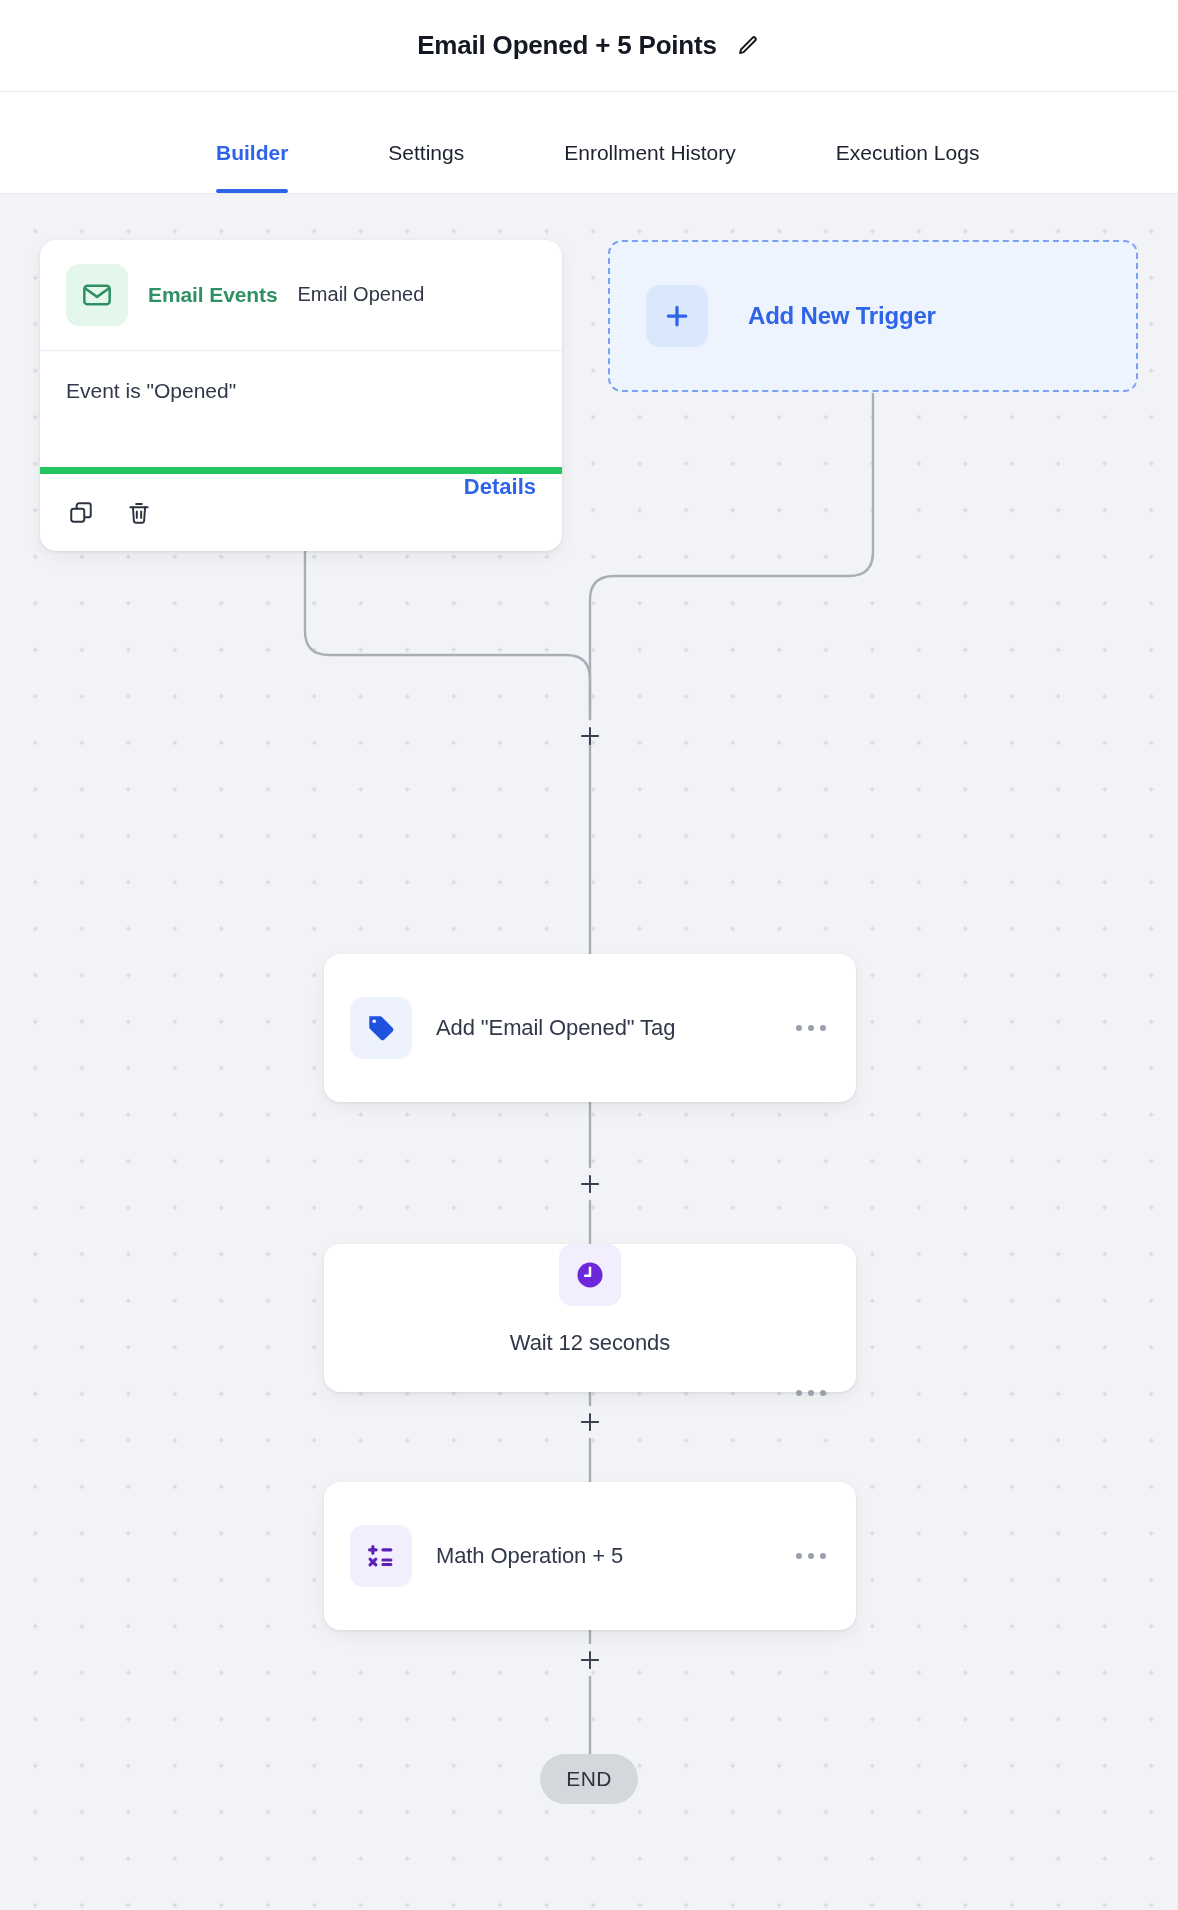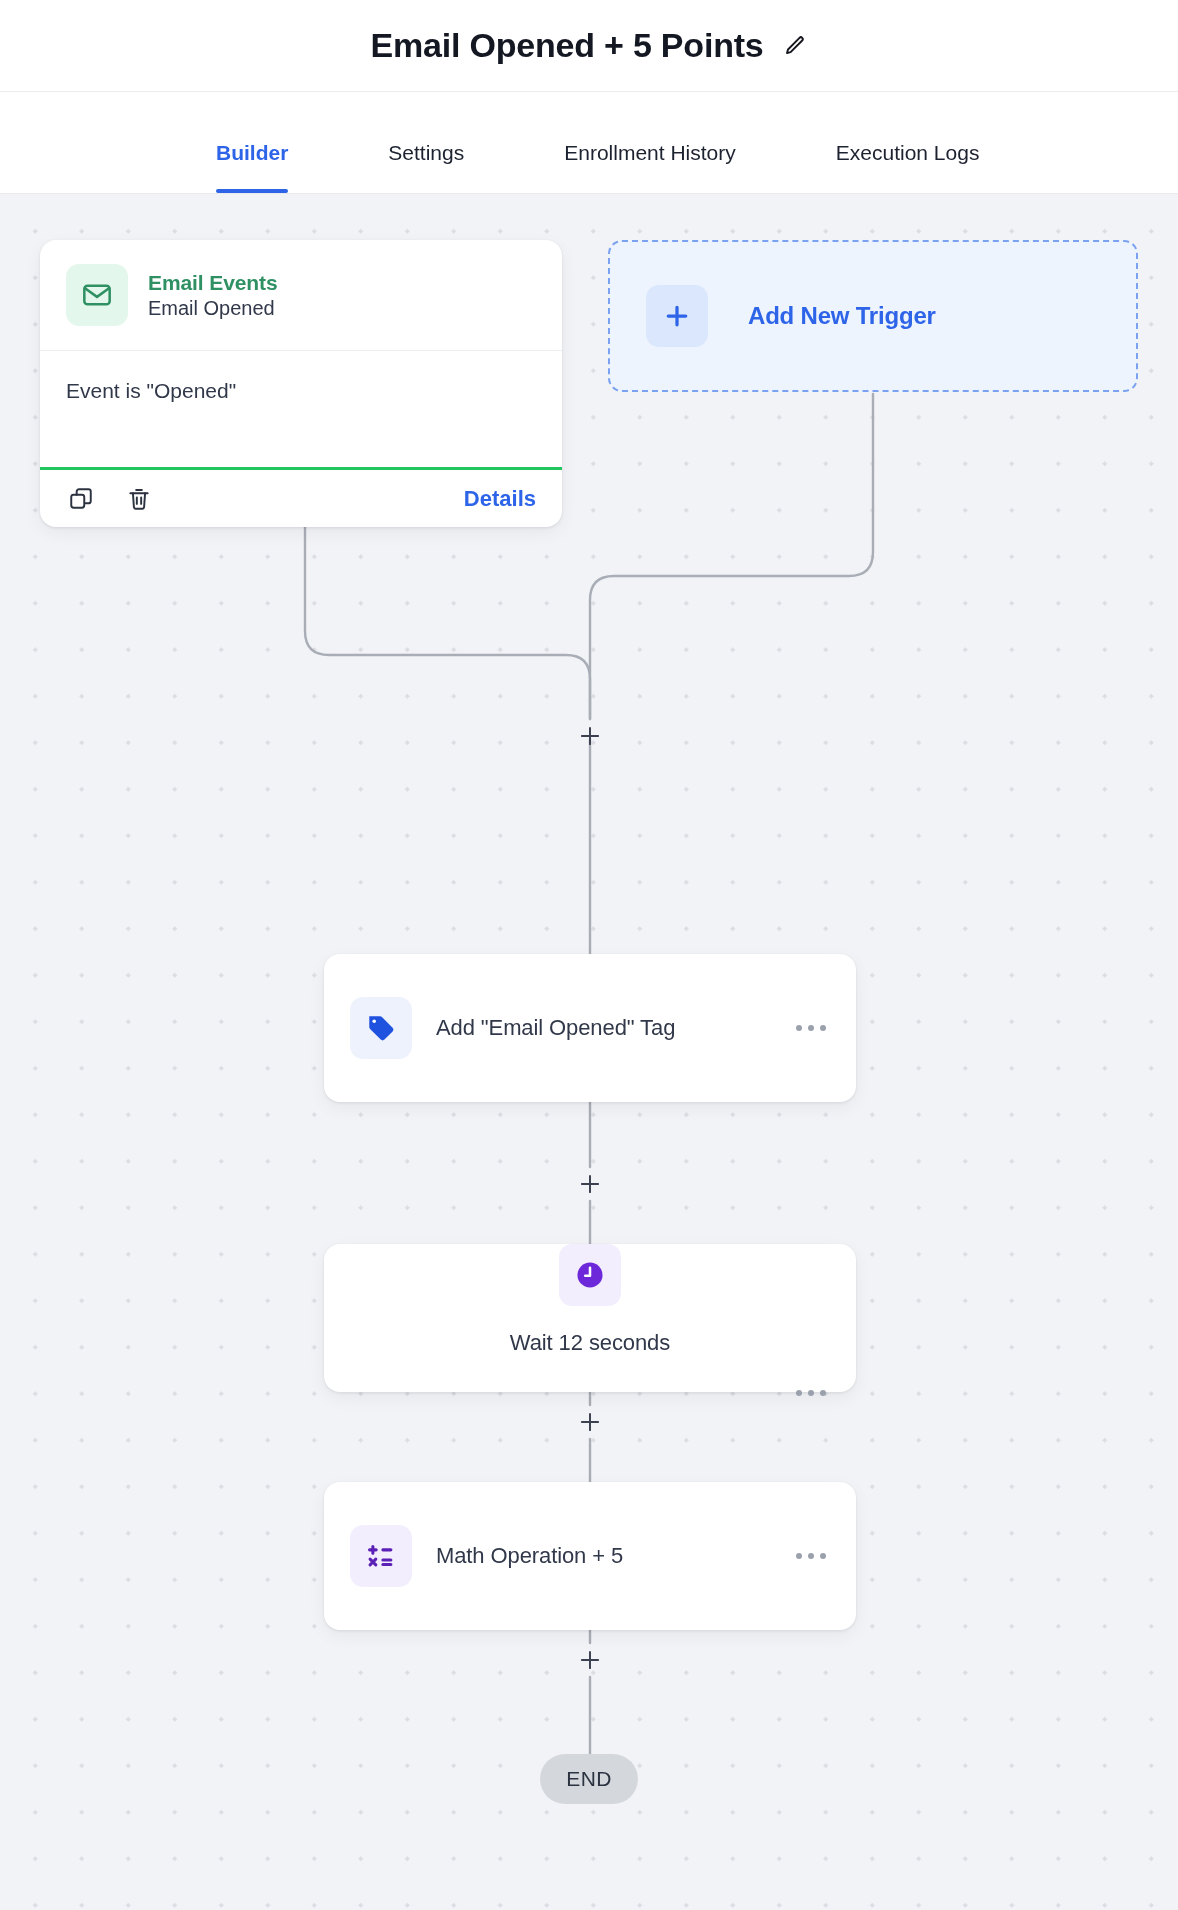--- a/index.html
+++ b/index.html
@@ -14,21 +14,21 @@
   
   .header {
     height: 91px;
     background: #ffffff;
     display: flex;
     align-items: center;
     justify-content: center;
     gap: 18px;
   }
   .page-title {
-    font-size: 34px;
+    font-size: 26px;
     font-weight: 700;
     color: #141823;
     letter-spacing: -0.2px;
   }
   .edit-icon {
     width: 26px;
     height: 26px;
     display: flex;
     align-items: center;
     justify-content: center;
@@ -105,36 +105,35 @@
     padding: 24px 26px 24px 26px;
     border-bottom: 1px solid #edeef2;
   }
   .icon-tile {
     width: 62px; height: 62px;
     border-radius: 13px;
     display: flex; align-items: center; justify-content: center;
     flex: 0 0 auto;
   }
   .tile-green { background: #e4f7ec; }
-  .trigger-titles { display: flex; flex-direction: column; gap: 2px; }
+  .trigger-titles { display: flex; flex-direction: row; gap: 20px; }
   .trigger-kind {
     font-size: 21px; font-weight: 700; color: #2f9163; letter-spacing: -0.1px;
   }
   .trigger-name { font-size: 20px; color: #31384a; }
   .trigger-body {
     padding: 28px 26px 46px 26px;
     font-size: 21px;
     color: #31384a;
     min-height: 116px;
   }
   .trigger-foot {
-    border-top: 3px solid #22c55e;
-    height: 60px;
-    display: flex;
-    align-items: center;
+    border-top: 7px solid #22c55e;
+    height: 84px;
+    display: flex;
     padding: 0 26px;
   }
   .foot-icons { display: flex; gap: 28px; align-items: center; }
   .icon-btn {
     width: 30px; height: 30px;
     display: flex; align-items: center; justify-content: center;
     cursor: pointer;
   }
   .details-link {
     margin-left: auto;

